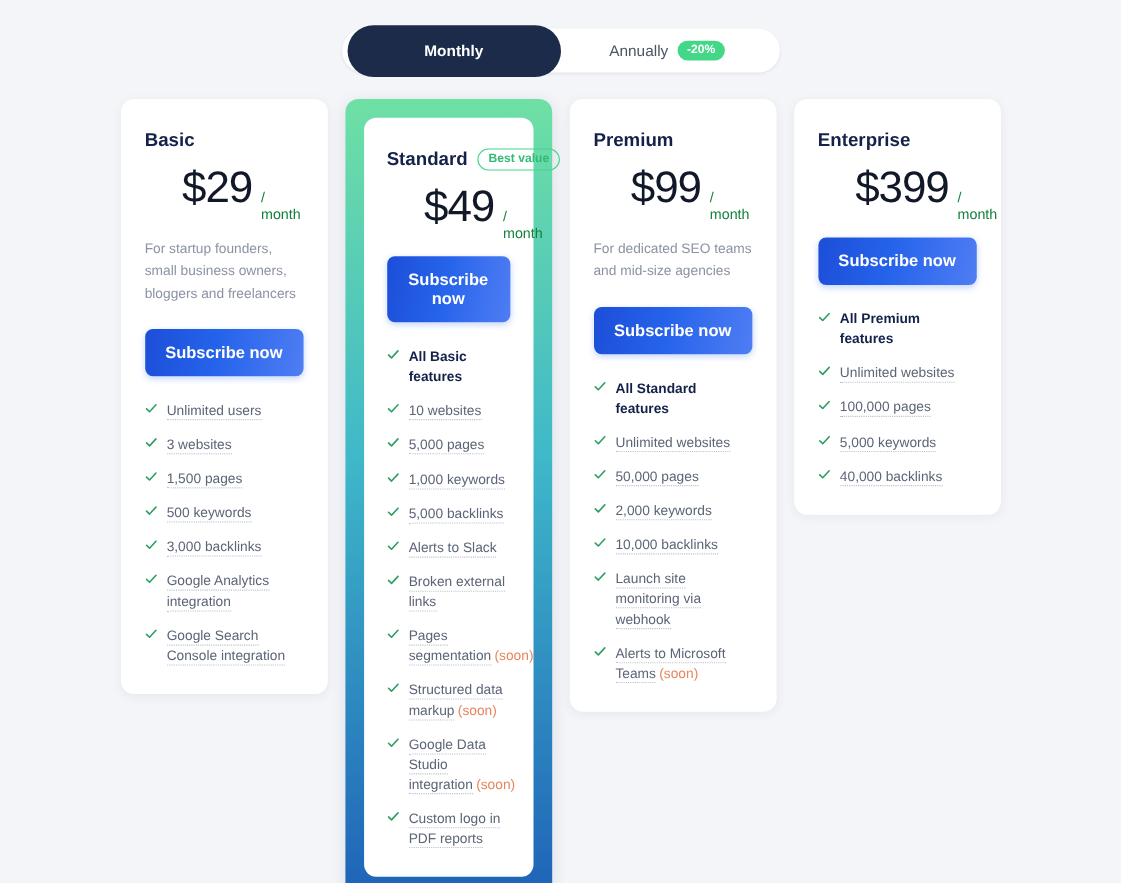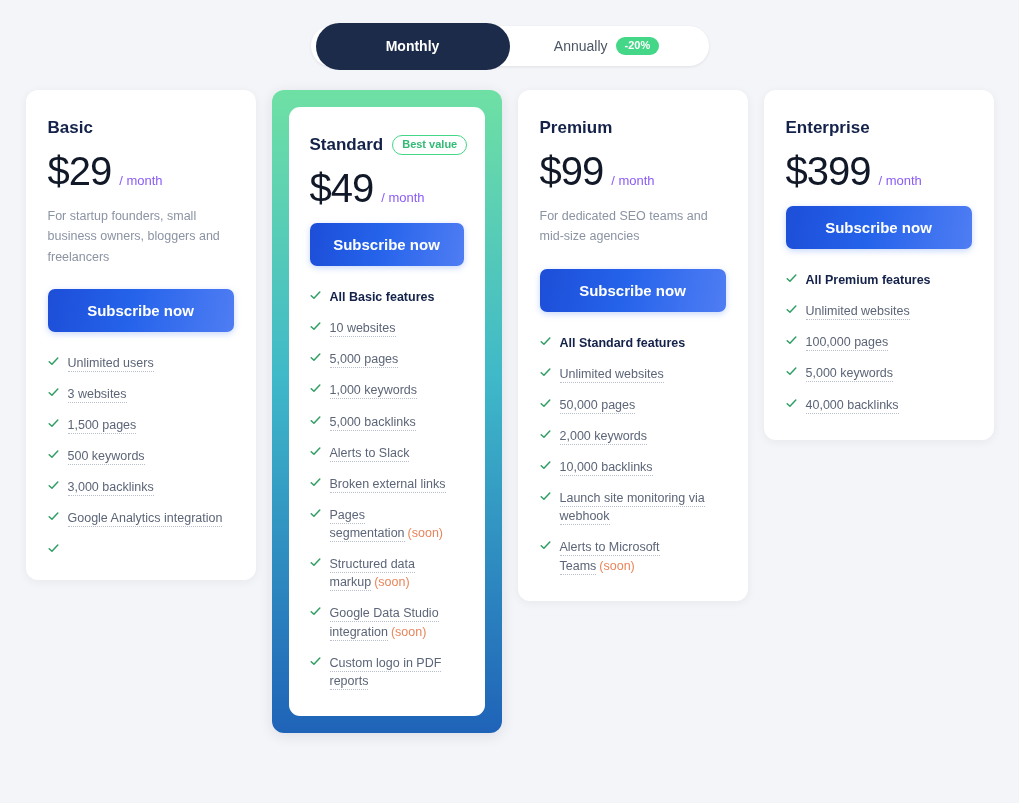--- a/index.html
+++ b/index.html
@@ -79,21 +79,21 @@
   .cards {
     display: flex;
     justify-content: center;
     align-items: flex-start;
     gap: 16px;
     padding: 0 12px;
     margin-top: 24px;
   }
 
   .card {
-    width: 230px;
+    width: 188px;
     background: #ffffff;
     border-radius: 12px;
     padding: 28px 22px 26px;
     box-shadow: 0 2px 10px rgba(20,34,74,0.06);
     position: relative;
   }
 
   .card.featured {
     border-radius: 12px;
     padding: 16px;
@@ -134,24 +134,25 @@
     align-items: baseline;
     gap: 8px;
     margin-bottom: 14px;
   }
   .price {
     font-size: 40px;
     font-weight: 400;
     color: #111827;
     letter-spacing: -1px;
     line-height: 1.05;
+    margin-left: 34px;
   }
   .period {
     font-size: 13px;
-    color: #8b5cf6;
+    color: #15803d;
   }
 
   .plan-desc {
     font-size: 12.5px;
     line-height: 1.62;
     color: #8b93a3;
     margin-bottom: 22px;
   }
 
   .subscribe-btn {
@@ -285,20 +286,21 @@
               </svg>
             </span>
             <span><span class="feature-text">Google Analytics integration</span></span>
           </li>
           <li class="feature">
             <span class="check">
               <svg width="11" height="11" viewBox="0 0 12 12" fill="none">
                 <path d="M1.3 6.2 L4.3 9.1 L10.7 2.2" stroke="#2f9e63" stroke-width="1.6" stroke-linecap="round" stroke-linejoin="round"></path>
               </svg>
             </span>
+            <span><span class="feature-text">Google Search Console integration</span></span>
           </li>
         </ul>
       </div>
       <div class="card featured">
         <div class="featured-inner">
           <div class="plan-head">
             <span class="plan-name">Standard</span>
             <span class="best-badge">Best value</span>
           </div>
           <div class="price-row">

